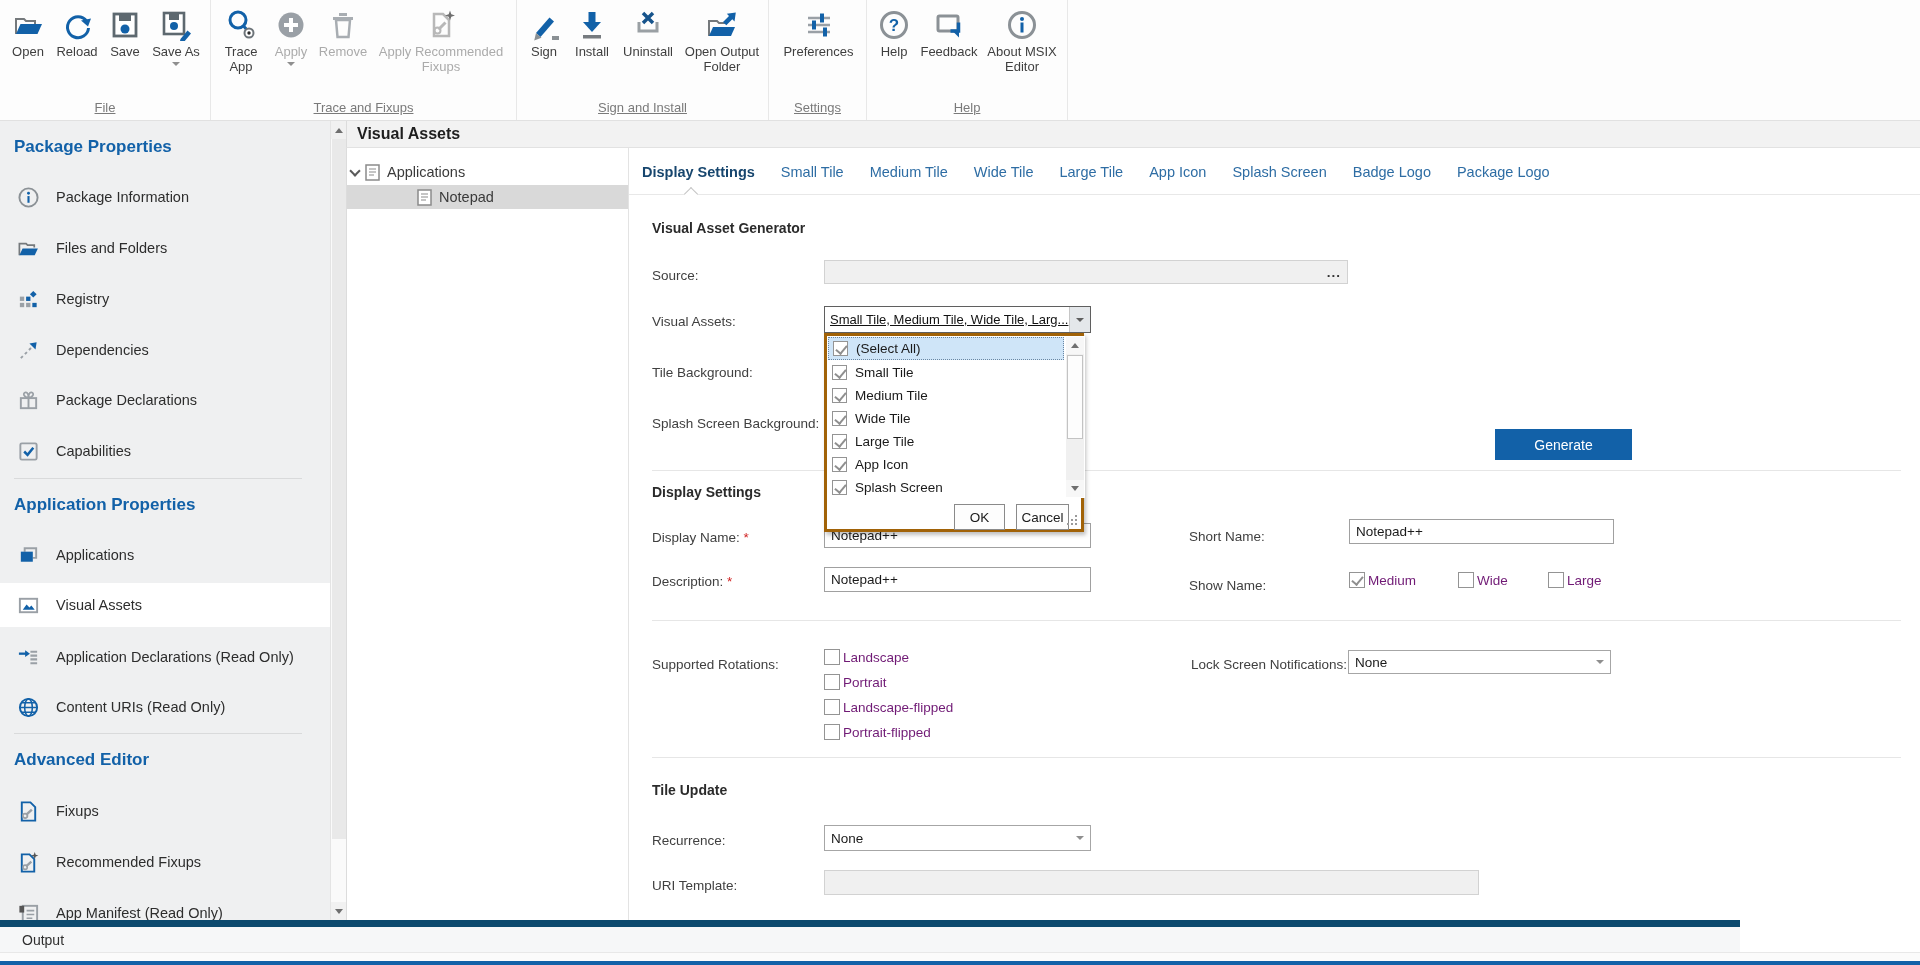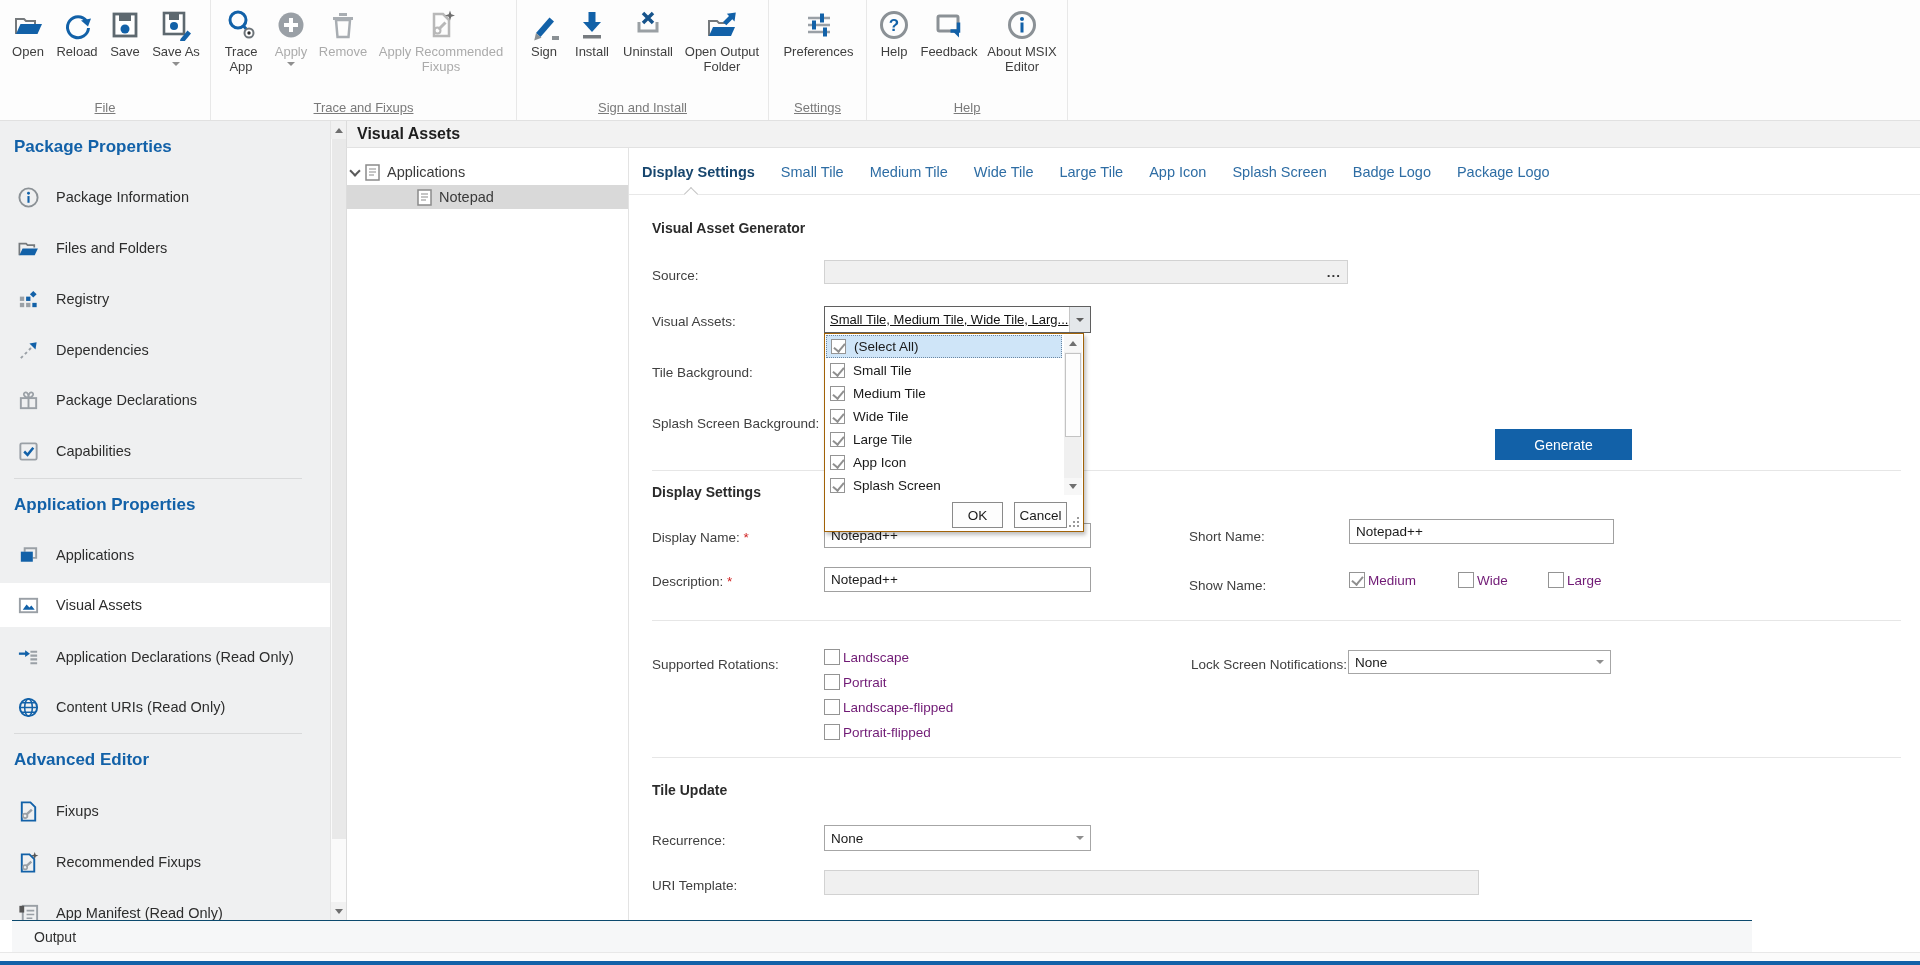--- a/index.html
+++ b/index.html
@@ -56,39 +56,39 @@
   .dropfield { position:absolute; background:#fff; border:1px solid #a6a6a6; display:flex; align-items:center; font-size:13.5px; color:#1a1a1a; }
   .dropfield .dtxt { flex:1; padding:0 6px; overflow:hidden; white-space:nowrap; }
   .dropfield .darr { width:20px; display:flex; justify-content:center; }
   .btn-primary { position:absolute; background:#1261a8; color:#fff; font-size:14px; display:flex; align-items:center; justify-content:center; border:none; cursor:default; }
 
   .cb { width:16px; height:16px; background:#fff; border:1px solid #949494; position:relative; flex:none; }
   .cb.on::after { content:""; position:absolute; left:4px; top:1px; width:5px; height:9px; border-right:2px solid #8f8f8f; border-bottom:2px solid #8f8f8f; transform:rotate(40deg); }
   .cbrow { position:absolute; display:flex; align-items:center; gap:3px; font-size:13.5px; color:#701a75; white-space:nowrap; }
 
   
-  #popup { position:absolute; left:195px; top:185px; width:260px; height:199px; background:#fff; border:1px solid #a16207; box-shadow:2px 3px 4px rgba(0,0,0,0.25); z-index:30; }
+  #popup { position:absolute; left:195px; top:185px; width:260px; height:199px; background:#fff; border:3px solid #a16207; box-shadow:2px 3px 4px rgba(0,0,0,0.25); z-index:30; }
   #dd-list { position:absolute; left:0; top:0; width:258px; height:162px; background:#fff; }
   .dd-item { position:absolute; left:1px; width:236px; height:23px; display:flex; align-items:center; gap:8px; padding-left:4px; font-size:13.5px; color:#1a1a1a; white-space:nowrap; }
   .dd-item.sel { background:#cfe5f8; border:1px dotted #6a87a3; }
   .dd-item .cb { width:15px; height:15px; }
   #dd-scroll { position:absolute; right:1px; top:1px; width:18px; height:160px; background:#f0f0f0; }
   .dds-btn { position:absolute; left:0; width:18px; height:17px; background:#f7f7f7; display:flex; align-items:center; justify-content:center; }
   #dd-thumb { position:absolute; left:1px; top:18px; width:16px; height:84px; background:#fdfdfd; border:1px solid #c3c3c3; }
   .pbtn { position:absolute; height:26px; background:#fdfdfd; border:1px solid #8a8a8a; font-size:13.5px; color:#1a1a1a; display:flex; align-items:center; justify-content:center; cursor:default; }
   #grip { position:absolute; right:4px; bottom:4px; width:10px; height:10px; }
   #grip i { position:absolute; width:2px; height:2px; background:#9a9a9a; }
 
   
   #combo { position:absolute; left:195px; top:158px; width:267px; height:27px; background:#fff; border:1px solid #5f5f5f; display:flex; z-index:31; }
   #combo .ctext { flex:1; font-size:13px; color:#111; padding:5px 4px 0 5px; overflow:hidden; white-space:nowrap;text-decoration:underline; }
   #combo .cbtn { width:21px; background:#e4e7ea; border-left:1px solid #c6c6c6; display:flex; align-items:center; justify-content:center; }
 
   
-  #outputbar { left:0; top:920px; width:1740px; height:32px; background:#f6f7f8; border-top:1px solid #0c4a6e; display:flex; align-items:center;margin-left:12px; }
+  #outputbar { left:0; top:920px; width:1740px; height:32px; background:#f6f7f8; border-top:7px solid #0c4a6e; display:flex; align-items:center; }
   #outputbar span { margin-left:22px; font-size:14px; color:#2f2f2f; }
   #bottomstrip { left:0; top:952px; width:1920px; height:9px; background:#fbfbfb; border-top:1px solid #e8e8e8; }
   #blueline { left:0; top:961px; width:1920px; height:4px; background:#1261a8; }
 </style>
 </head>
 <body>
 
 <div id="ribbon" class="abs">
 
   <div class="rgroup" style="width:211px">

